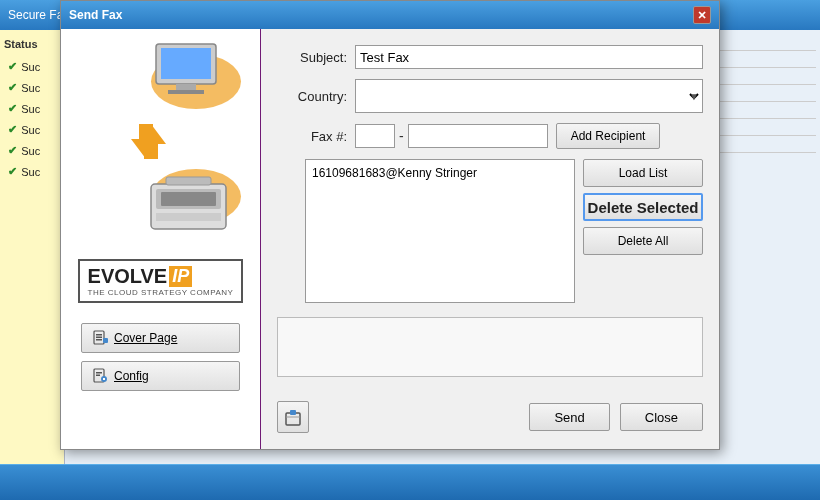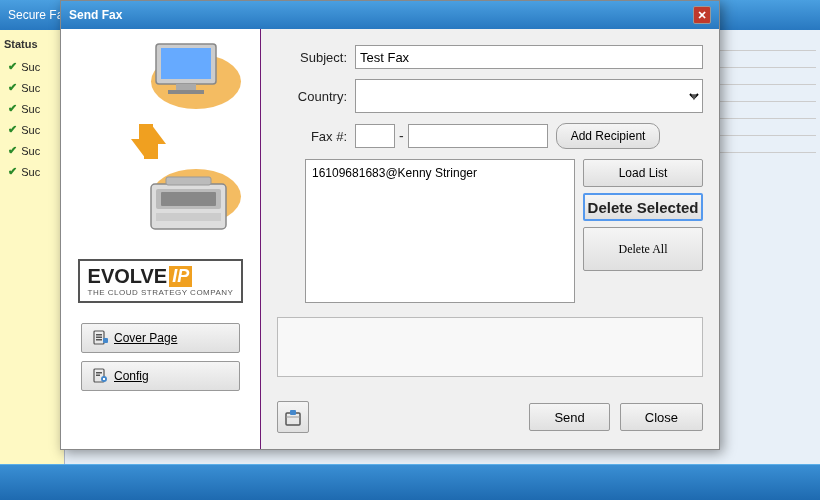--- a/index.html
+++ b/index.html
@@ -366,21 +366,21 @@
       background: white;
     }
 
     .add-recipient-btn {
       height: 26px;
       padding: 0 14px;
       background: linear-gradient(180deg, #f5f5f5 0%, #e0e0e0 100%);
       border: 1px solid #999;
       cursor: pointer;
       font-size: 12px;
-      border-radius: 10px;
+      border-radius: 2px;
     }
 
     .recipients-area {
       display: flex;
       gap: 8px;
       flex: 1;
     }
 
     .recipients-textarea {
       flex: 1;
@@ -415,27 +415,26 @@
       background: linear-gradient(180deg, #f5f5f5 0%, #e0e0e0 100%);
       border: 2px solid #5599ee;
       cursor: pointer;
       font-size: 15px;
       font-weight: bold;
       border-radius: 2px;
       color: #222;
     }
 
     .delete-all-btn {
-      height: 44px;
+      height: 28px;
       background: linear-gradient(180deg, #f5f5f5 0%, #e0e0e0 100%);
       border: 1px solid #999;
       cursor: pointer;
       font-size: 12px;
       border-radius: 2px;
-      font-family: Liberation Serif, serif;
     }
 
     .attach-area {
       min-height: 60px;
       border: 1px solid #bbb;
       background: #f8f8f8;
       margin-top: 4px;
     }
 
     .bottom-buttons {

